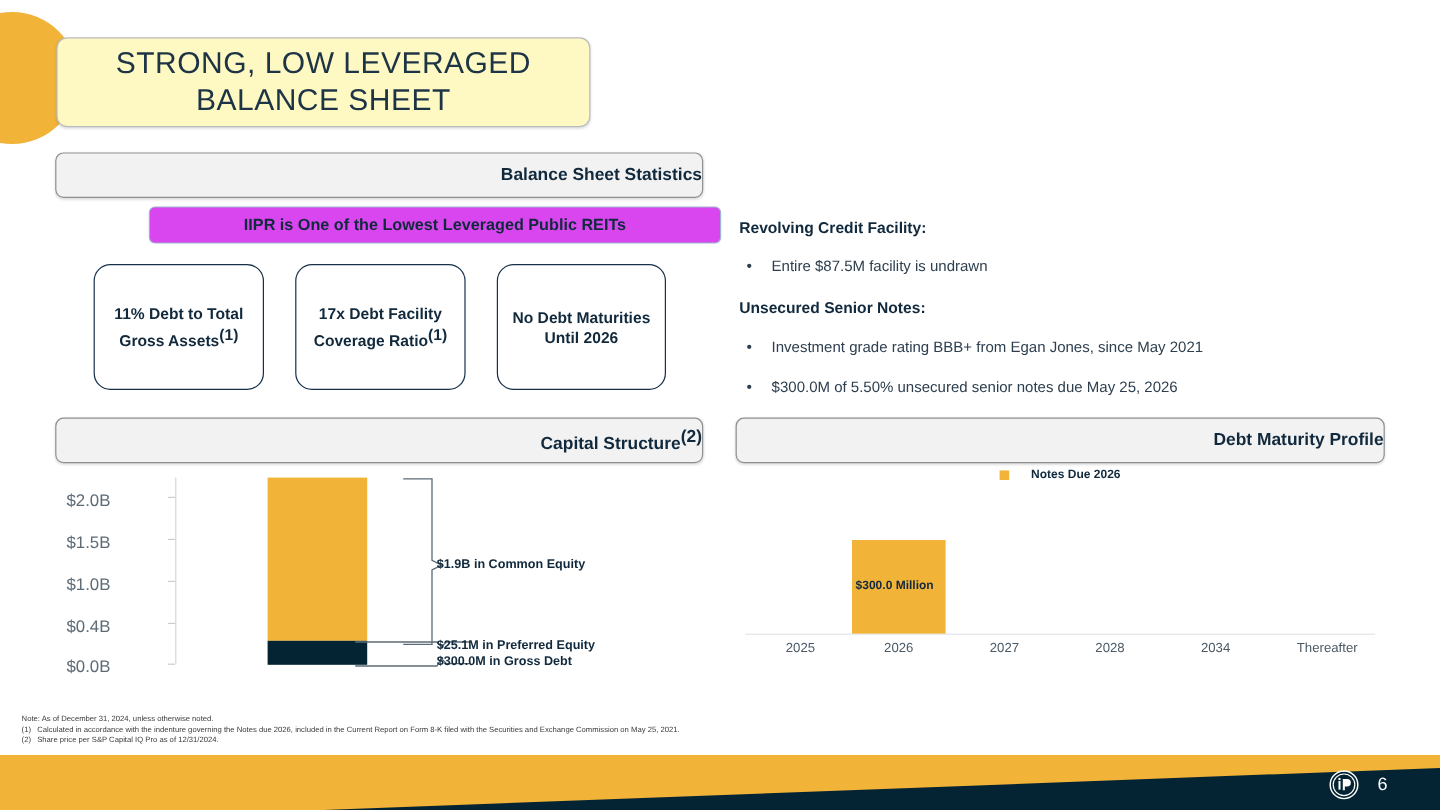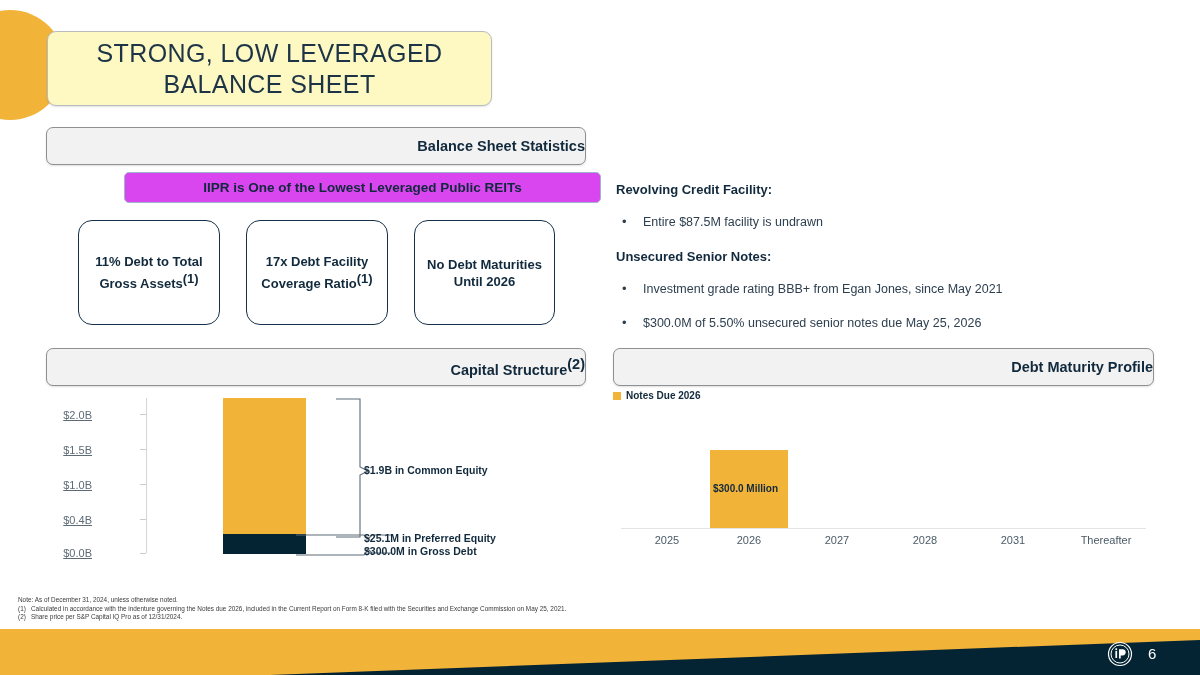--- a/index.html
+++ b/index.html
@@ -86,40 +86,40 @@
     font-size:12.5px; color:#2d3e4e; margin-bottom:19px;
     padding-left:27px; position:relative; line-height:15px;
   }
   .do-bullet::before {
     content:"•"; position:absolute; left:6px; top:-1px; color:#2d3e4e; font-size:13px;
   }
 
   
   .cs-chart { position:absolute; left:46px; top:395px; width:540px; height:170px; }
   .cs-ylabel {
-    position:absolute; font-size:11px; color:#5d6b76; text-align:right; width:46px;text-decoration:underline;
+    position:absolute; font-size:14px; color:#5d6b76; text-align:right; width:46px;
   }
   .cs-tick { position:absolute; left:94px; width:6px; height:1px; background:#c8cdd1; }
   .cs-axis { position:absolute; left:100px; top:3px; width:1px; height:155px; background:#d2d6da; }
 
   .cs-bar { position:absolute; left:177px; width:83px; }
   .cs-seg-equity { position:absolute; left:0; width:83px; background:#f2b339; }
   .cs-seg-debt   { position:absolute; left:0; width:83px; background:#042433; }
 
   .bracket { position:absolute; stroke:#5c6b77; fill:none; stroke-width:1.1; }
 
   .cs-callout {
     position:absolute; font-size:10.5px; font-weight:bold; color:#11293c; white-space:nowrap;
   }
 
   
   .dmp-chart { position:absolute; left:613px; top:390px; width:541px; height:170px; }
   .legend {
     position:absolute; left:0; top:0; width:541px;
-    display:flex; align-items:center; justify-content:flex-start; gap:5px;
+    display:flex; align-items:center; justify-content:center; gap:18px;
   }
   .legend-swatch { width:8px; height:8px; background:#f2b339; }
   .legend-label { font-size:10px; font-weight:bold; color:#11293c; }
 
   .dmp-baseline { position:absolute; left:8px; top:138px; width:525px; height:1px; background:#e2e5e8; }
   .dmp-bar { position:absolute; background:#f2b339; }
   .dmp-bar-label {
     position:absolute; font-size:10px; font-weight:bold; color:#11293c; white-space:nowrap;
   }
   .dmp-xlabel {
@@ -235,21 +235,21 @@
 
     <div class="dmp-baseline"></div>
 
     <div class="dmp-bar" style="left:97px; top:60px; width:78px; height:78px;"></div>
     <div class="dmp-bar-label" style="left:100px; top:93px;">$300.0 Million</div>
 
     <div class="dmp-xlabel" style="left:14px;  width:80px;">2025</div>
     <div class="dmp-xlabel" style="left:96px;  width:80px;">2026</div>
     <div class="dmp-xlabel" style="left:184px; width:80px;">2027</div>
     <div class="dmp-xlabel" style="left:272px; width:80px;">2028</div>
-    <div class="dmp-xlabel" style="left:360px; width:80px;">2031</div>
+    <div class="dmp-xlabel" style="left:360px; width:80px;">2034</div>
     <div class="dmp-xlabel" style="left:448px; width:90px;">Thereafter</div>
   </div>
 
   <div class="notes">
     <div class="note-line">Note: As of December 31, 2024, unless otherwise noted.</div>
     <div class="note-line"><span class="note-num">(1)</span><span>Calculated in accordance with the indenture governing the Notes due 2026, included in the Current Report on Form 8-K filed with the Securities and Exchange Commission on May 25, 2021.</span></div>
     <div class="note-line"><span class="note-num">(2)</span><span>Share price per S&amp;P Capital IQ Pro as of 12/31/2024.</span></div>
   </div>
 
   <svg class="footer" width="1200" height="46">

